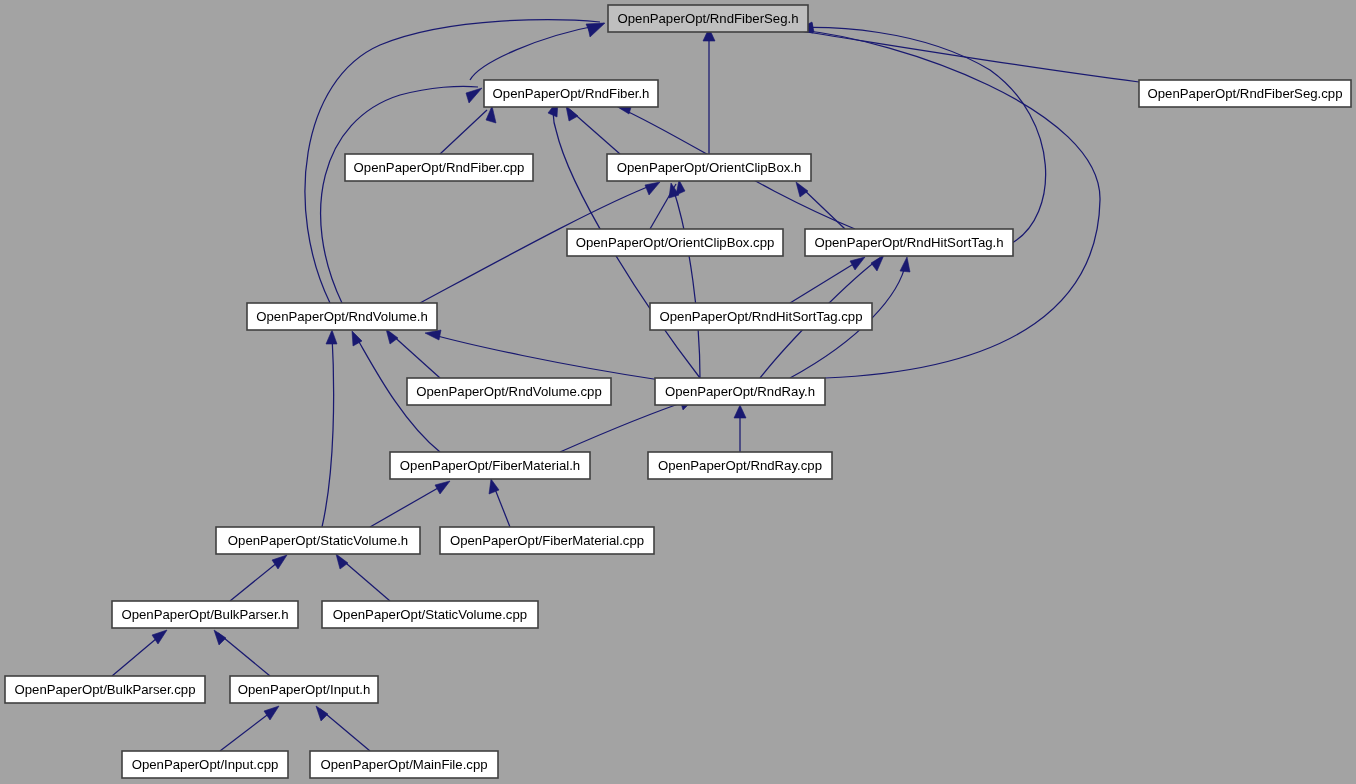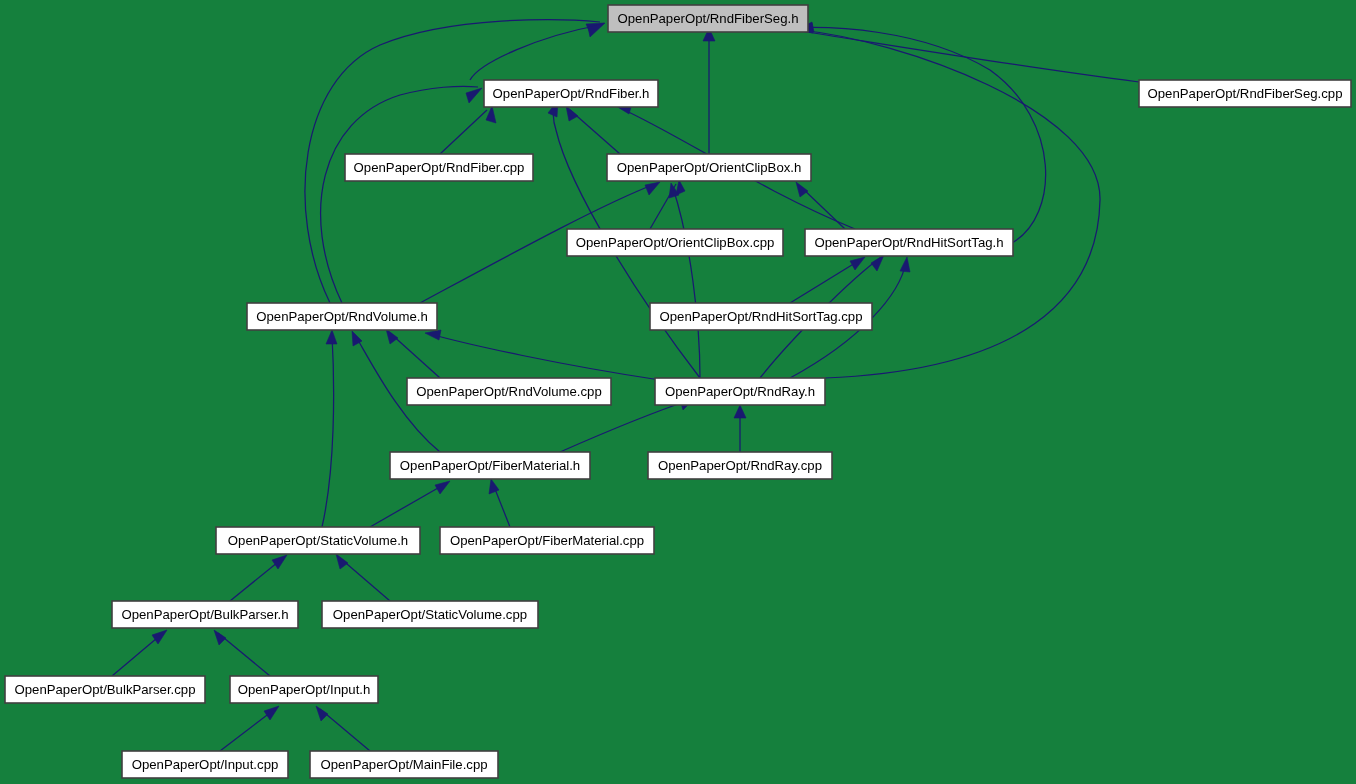--- a/index.html
+++ b/index.html
@@ -10,21 +10,21 @@
   body {
     width: 1356px;
     height: 784px;
     font-family: "Liberation Sans", sans-serif;
     overflow: hidden;
   }
   #graph-root {
     position: relative;
     width: 1356px;
     height: 784px;
-    background: #15803d;
+    background: #a3a3a3;
   }
   svg.graph-canvas {
     position: absolute;
     top: 0;
     left: 0;
     width: 1356px;
     height: 784px;
     display: block;
   }
   .node-box {

